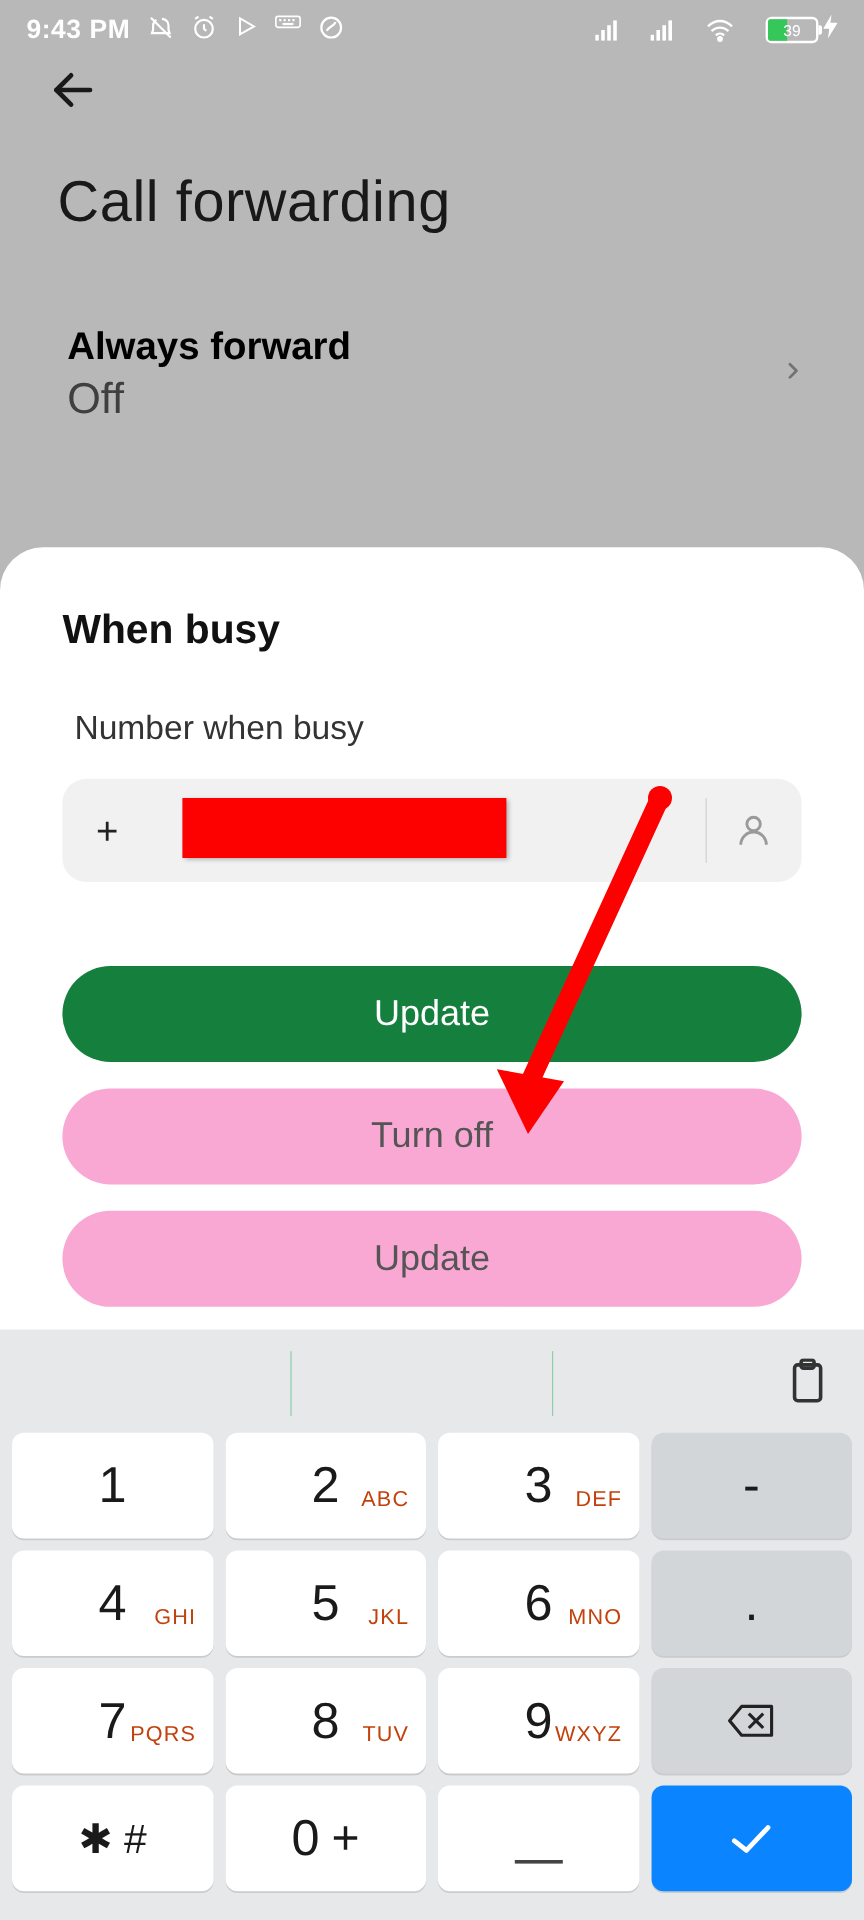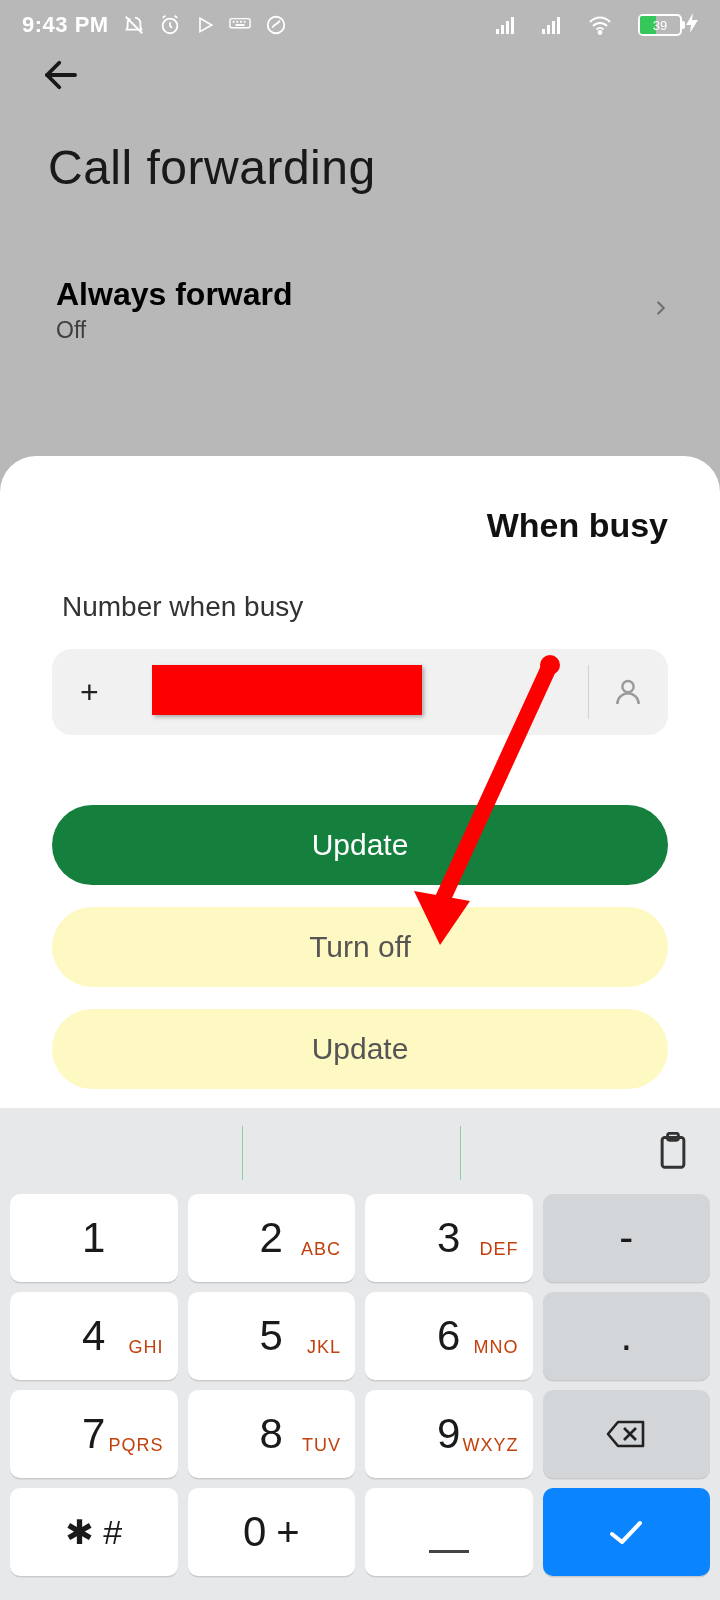--- a/index.html
+++ b/index.html
@@ -1,52 +1,52 @@
 <!DOCTYPE html>
 <html><head>
 <meta charset="utf-8">
 <style>
   * { box-sizing: border-box; margin: 0; padding: 0; }
   html, body { width: 720px; height: 1600px; font-family: -apple-system, Helvetica, Arial, sans-serif; overflow: hidden; background:#bdbdbd; }
   
   .status-bar { height:50px; display:flex; align-items:center; justify-content:space-between; padding:0 22px; color:#fff; font-size:22px; }
-  .status-left { display:flex; align-items:center; gap:14px; }
+  .status-left { display:flex; align-items:flex-start; gap:14px; }
   .status-right { display:flex; align-items:center; gap:26px; }
   .status-icon svg { display:block; }
   .battery-box { display:flex; align-items:center; }
   .battery { width:44px; height:22px; border:2px solid #fff; border-radius:5px; position:relative; display:flex; align-items:center; }
   .battery::after { content:""; position:absolute; right:-5px; top:5px; width:3px; height:8px; background:#fff; border-radius:0 2px 2px 0;}
   .battery-fill { height:100%; width:39%; background:#35c759; border-radius:2px 0 0 2px;}
   .battery-text { position:absolute; width:100%; text-align:center; font-size:13px; color:#fff;}
   .bolt { margin-left:4px; color:#fff; font-size:20px;}
   .status-time { font-weight:600; letter-spacing:0.5px;}
 
   
   .page { position:absolute; inset:0; background:#f8f8f8; }
   .scrim { position:absolute; inset:0; background:rgba(0,0,0,0.26); }
   .page-inner { position:relative;margin-top:24px; }
   .back-row { padding:30px 40px 0 40px; }
   .page-title { font-size:48px; font-weight:400; color:#222; padding:40px 0 60px 48px; letter-spacing:0.5px;}
   .setting-item { display:flex; align-items:center; justify-content:space-between; padding:0 48px 0 56px; height:110px;}
   .setting-text .primary { font-size:32px; font-weight:700; color:#000; }
-  .setting-text .secondary { font-size:23px; color:#555; margin-top:4px;}
+  .setting-text .secondary { font-size:36px; color:#555; margin-top:4px;}
   .chevron svg { stroke:#9a9a9a; }
 
   
   .sheet { position:absolute; left:0; right:0; top:456px; bottom:0; background:#fff; border-radius:36px 36px 0 0; padding:50px 52px 0 52px; z-index:5;}
-  .sheet-title { text-align:right; font-size:34px; font-weight:700; color:#111; margin-bottom:46px;}
+  .sheet-title { text-align:left; font-size:34px; font-weight:700; color:#111; margin-bottom:46px;}
   .sheet-label { font-size:28px; color:#333; margin-bottom:26px; padding-left:10px;}
   .input-wrap { display:flex; align-items:center; background:#f1f1f1; border-radius:20px; height:86px; padding:0 20px 0 28px; margin-bottom:70px; position:relative;}
   .input-plus { font-size:32px; color:#222; margin-right:4px;}
   .redact { width:270px; height:50px; background:#fd0000; position:absolute; left:100px; top:16px; box-shadow:2px 2px 4px rgba(0,0,0,0.3);}
   .input-wrap input { flex:1; border:none; background:transparent; font-size:30px; outline:none; height:100%; color:transparent;}
   .contact-btn { width:60px; height:54px; border-left:1px solid #d2d2d2; display:flex; align-items:center; justify-content:center; padding-left:18px;}
   .btn { width:100%; height:80px; border:none; border-radius:44px; font-size:30px; font-weight:500; margin-bottom:22px; cursor:pointer; }
   .btn-primary { background:#15803d; color:#fff; }
-  .btn-secondary { background:#fef9c3; color:#555; }
+  .btn-secondary { background:#f9a8d4; color:#555; }
 
   
   .arrow-anno { position:absolute; left:410px; top:645px; width:160px; height:320px; z-index:7; pointer-events:none;}
 
   
   .keyboard { position:absolute; left:0; right:0; top:1108px; bottom:0; background:#e6e8ea; z-index:6; }
   .kb-top { height:86px; position:relative; display:flex; align-items:center;}
   .kb-sep { position:absolute; top:18px; width:1px; height:54px; background:#8cd0a8;}
   .kb-sep.a { left:242px;} .kb-sep.b { left:460px;}
   .kb-clip { position:absolute; right:30px; top:24px;}

